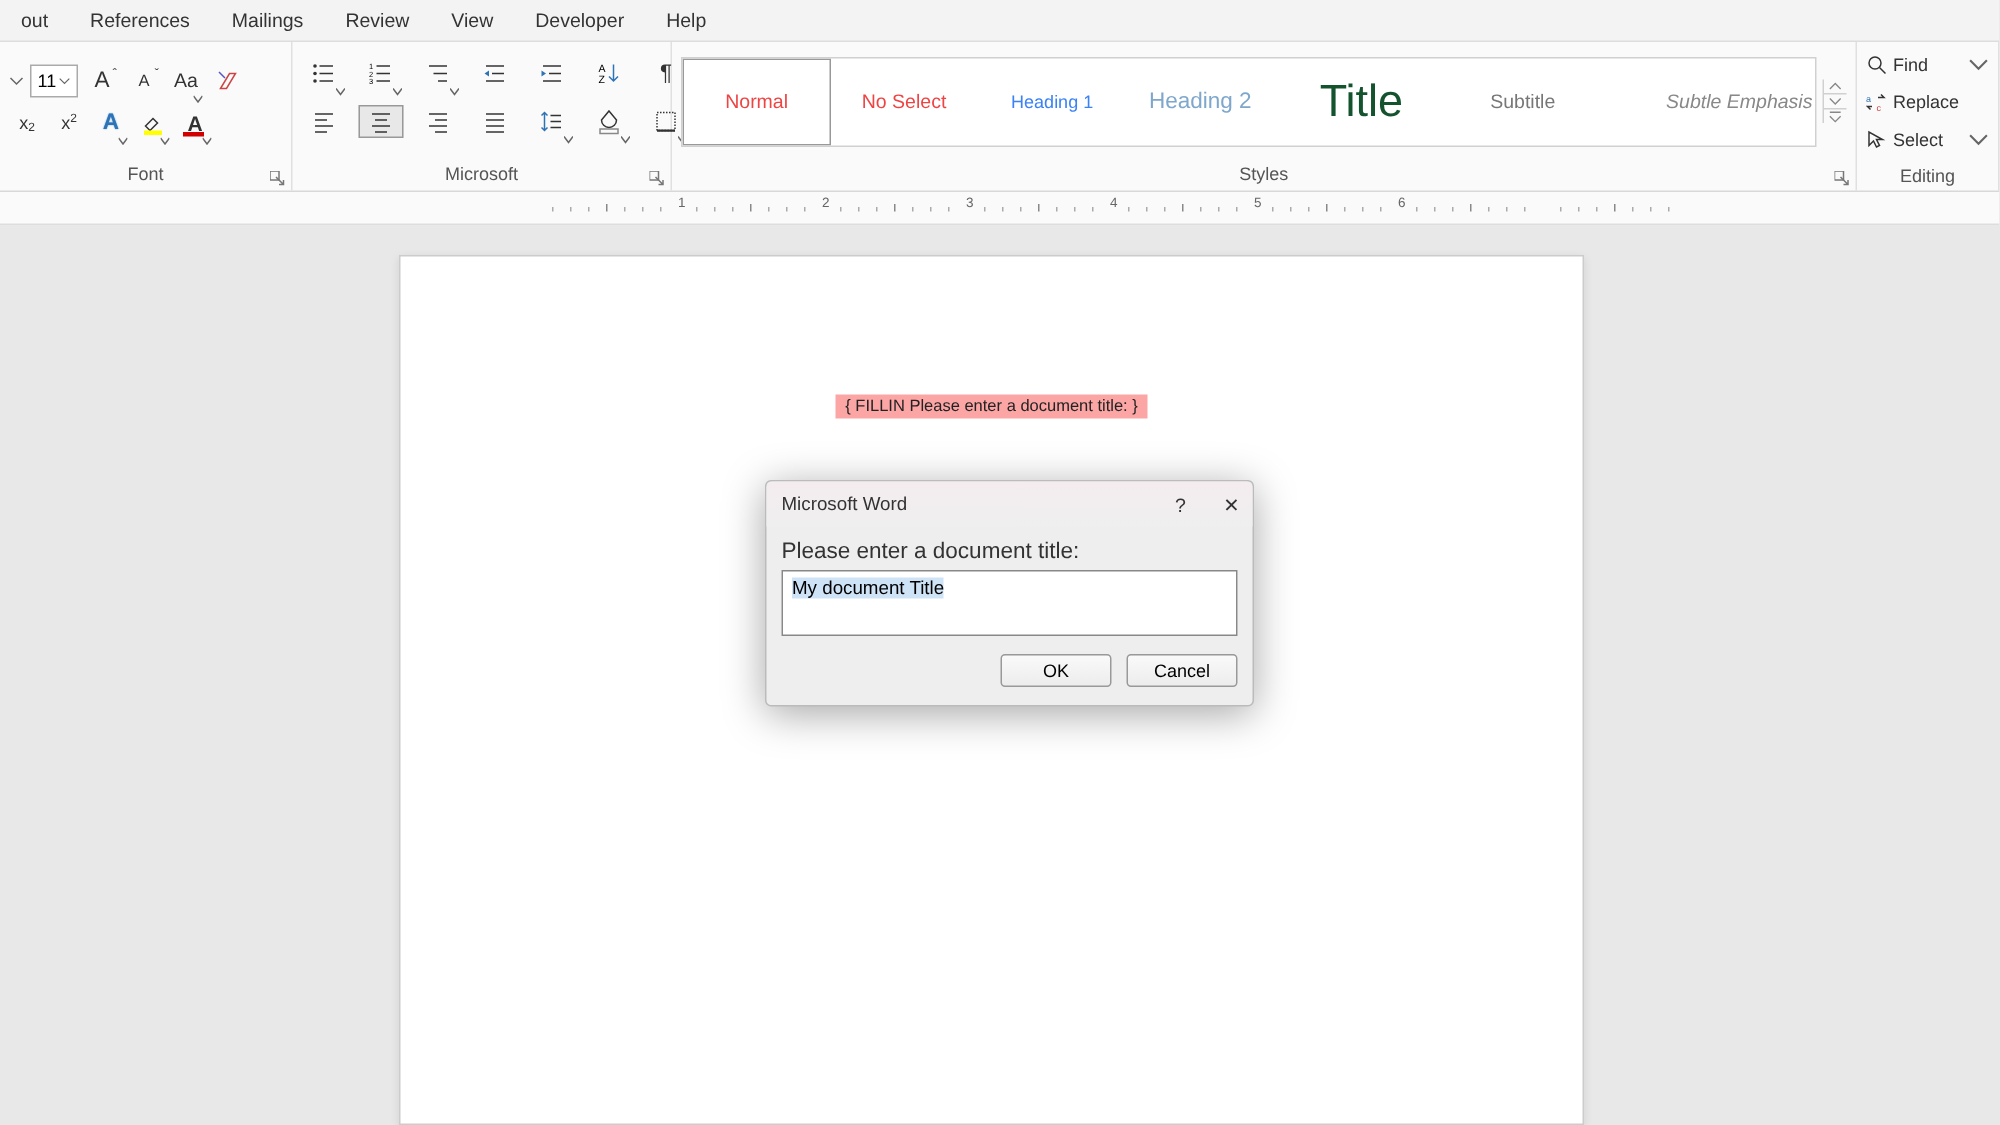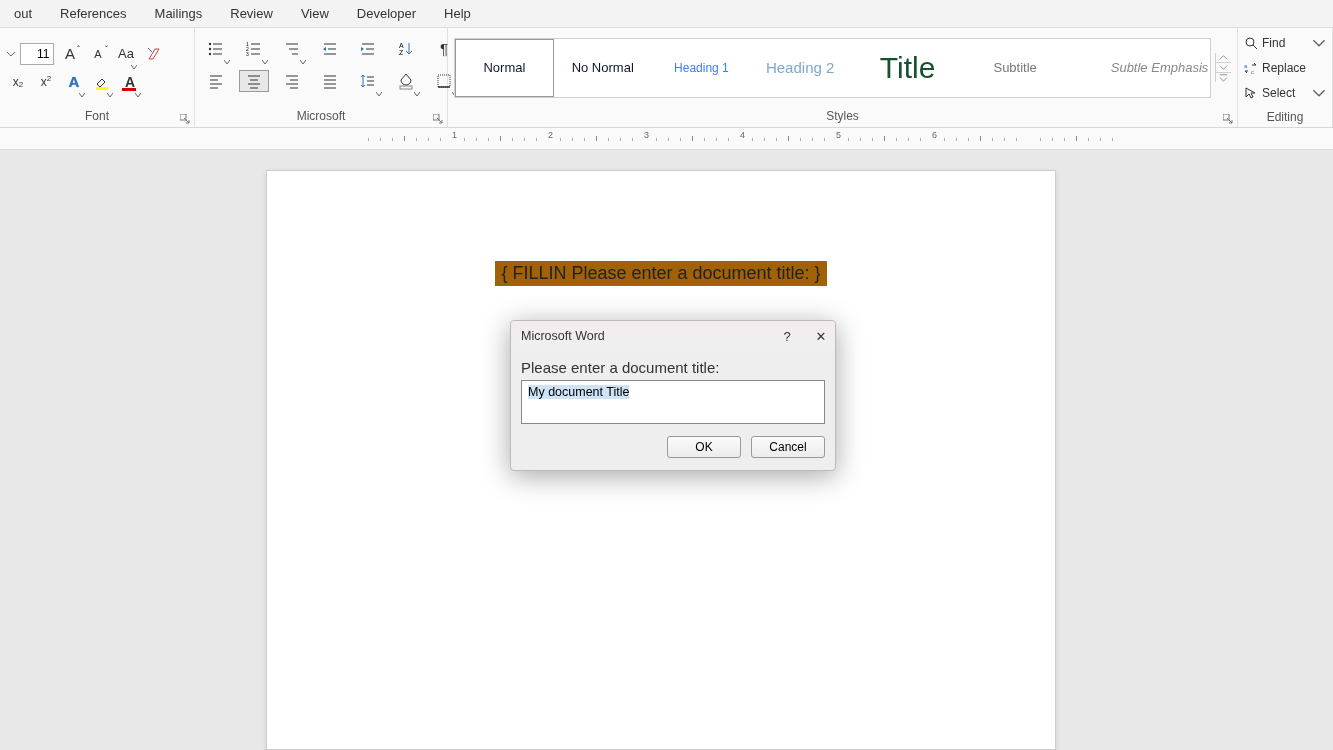--- a/index.html
+++ b/index.html
@@ -14,36 +14,36 @@
 .group { border-right:1px solid #e0e0e0; display:flex; flex-direction:column; position:relative; }
 .group-body { flex:1; display:flex; align-items:center; padding:4px 6px; gap:4px; }
 .group-label { text-align:center; font-size:12px; color:#555; padding:2px 0 4px; position:relative;}
 .group-launcher { position:absolute; right:4px; bottom:4px; width:10px; height:10px; }
 .group-launcher svg { width:10px; height:10px; }
 
 
 .font-group { width:195px; }
 .font-row { display:flex; gap:4px; align-items:center; }
 .font-col { display:flex; flex-direction:column; gap:6px; }
-.size-box { border:1px solid #aaa; width:32px; height:22px; display:flex; align-items:center; justify-content:space-between; padding:0 16px; font-size:12px; background:#fff;}
+.size-box { border:1px solid #aaa; width:32px; height:22px; display:flex; align-items:center; justify-content:space-between; padding:0 4px; font-size:12px; background:#fff;}
 .ibtn { width:24px; height:22px; display:flex; align-items:center; justify-content:center; color:#333; position:relative; }
 .ibtn svg { width:18px; height:18px; }
 .drop-caret { position:absolute; right:1px; bottom:3px; width:6px; height:6px; }
 .drop-caret svg{ width:6px; height:6px;}
 
 
 .para-group { width:253px; }
 .para-grid { display:grid; grid-template-columns:repeat(6,34px); grid-template-rows:28px 28px; gap:4px 4px; align-content:center;}
 .para-grid .ibtn{ width:30px; }
 
 
 .styles-group { flex:1; min-width:0; }
 .gallery-wrap { flex:1; display:flex; align-items:center; min-width:0;}
 .gallery { flex:1; height:60px; border:1px solid #d0d0d0; background:#fff; display:flex; overflow:hidden;}
-.style-item { width:110px; border-right:1px solid transparent; display:flex; align-items:center; justify-content:center; font-size:13px; color:#0f172a; white-space:nowrap; padding:0 8px;}
+.style-item { width:110px; border-right:1px solid transparent; display:flex; align-items:center; justify-content:center; font-size:13px; color:#ef4444; white-space:nowrap; padding:0 8px;}
 .style-item.sel { border:1px solid #999; }
 .style-item.heading1{ color:#3b82f6; font-size:12px; font-family:"Calibri Light",sans-serif;}
 .style-item.heading2{ color:#7fa7cc; font-size:15px;}
 .style-item.title{ font-size:30px; font-family:"Calibri Light",sans-serif; color:#14532d; width:130px;}
 .style-item.sub{ color:#777;}
 .style-item.emph{ color:#888; font-style:italic;margin-left:45px;}
 .gallery-scroll{ width:16px; display:flex; flex-direction:column; border-left:1px solid #d0d0d0;}
 .gallery-scroll div{ flex:1; display:flex; align-items:center; justify-content:center; border-bottom:1px solid #d0d0d0;}
 .gallery-scroll div:last-child{border-bottom:none;}
 .gallery-scroll svg{width:9px;height:9px;}
@@ -57,21 +57,21 @@
 
 .ruler { height:22px; background:#fafafa; border-bottom:1px solid #ddd; position:relative; font-size:9px; color:#666; }
 .ruler-inner{ position:absolute; left:266px; right:0; top:0; height:100%;}
 .ruler-mark{ position:absolute; top:2px;}
 .ruler .tick{ position:absolute; top:8px; width:1px; height:5px; background:#888;}
 .ruler .tick.sm{ top:10px; height:3px; background:#aaa;}
 
 
 .canvas { position:absolute; left:0; right:0; top:150px; bottom:0; background:#e8e8e8; overflow:hidden;}
 .page { position:absolute; left:266px; top:20px; width:790px; height:580px; background:#fff; border:1px solid #ccc; box-shadow:0 2px 6px rgba(0,0,0,0.1); padding:90px 80px;}
-.field-code{ display:inline-block; padding:2px 6px; background:#a16207; font-size:18px; color:#222;}
+.field-code{ display:inline-block; padding:2px 6px; background:#fca5a5; font-size:11px; color:#222;}
 
 
 .dialog{ position:absolute; left:510px; top:320px; width:326px; background:#eee; border:1px solid #bbb; border-radius:4px; box-shadow:0 5px 28px rgba(0,0,0,0.35); }
 .dialog-title{ height:30px; display:flex; align-items:center; padding:0 10px; font-size:12.5px; color:#333; background:linear-gradient(#f4ecef,#efefef); border-radius:4px 4px 0 0; position:relative;}
 .dialog-title .win-icons{ position:absolute; right:6px; top:0; height:100%; display:flex; align-items:center; gap:18px;}
 .dialog-title .win-icons span{ width:16px; height:16px; display:flex; align-items:center; justify-content:center; font-size:13px; color:#333;}
 .dialog-body{ padding:8px 10px 12px;}
 .dialog-label{ font-size:15px; color:#333; margin-bottom:4px; display:block;}
 .dialog-input{ width:100%; height:44px; border:1px solid #888; background:#fff; padding:4px 6px; font-size:12.5px; resize:none; overflow:hidden;}
 .dialog-input .sel{ background:#cfe3f7;}
@@ -308,21 +308,21 @@
             <rect x="0" y="0" width="6" height="6" fill="none" stroke="#777"></rect>
             <path d="M4 4 L9 9 M6 9 L9 9 L9 6" stroke="#777" fill="none"></path>
           </svg></span>
     </div>
   </div>
 
   <div class="group styles-group">
     <div class="group-body gallery-wrap">
       <div class="gallery">
         <div class="style-item sel">Normal</div>
-        <div class="style-item">No Normal</div>
+        <div class="style-item">No Select</div>
         <div class="style-item heading1">Heading 1</div>
         <div class="style-item heading2">Heading 2</div>
         <div class="style-item title">Title</div>
         <div class="style-item sub">Subtitle</div>
         <div class="style-item emph" style="width:100px">Subtle Emphasis</div>
       </div>
       <div class="gallery-scroll">
         <div>
             <svg viewBox="0 0 10 10">
               <path d="M1 7 L5 3 L9 7" fill="none" stroke="#888"></path>

